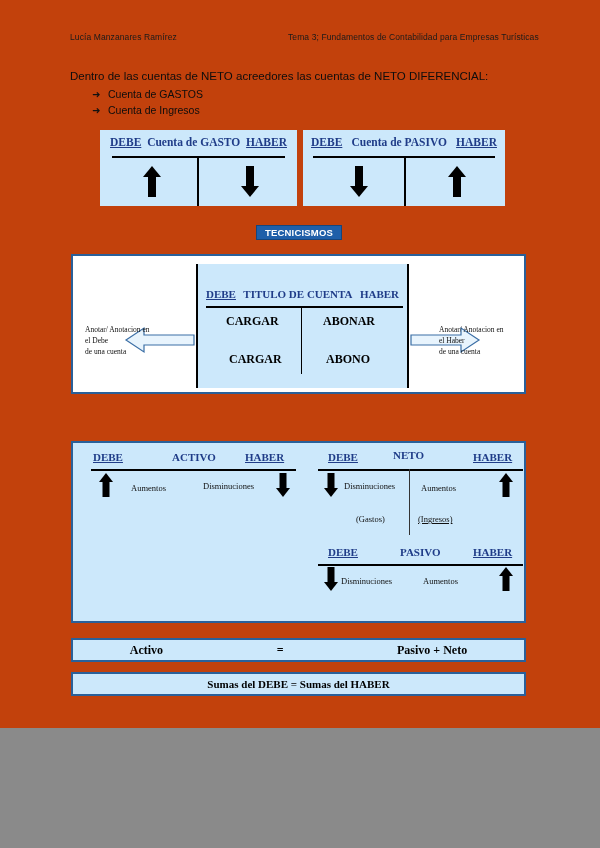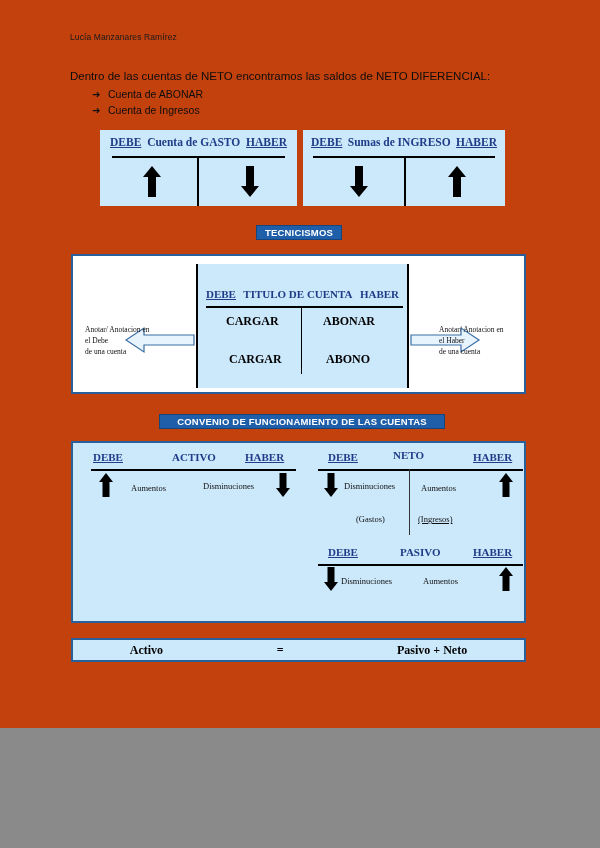--- a/index.html
+++ b/index.html
@@ -256,26 +256,27 @@
     font-size: 10px;
     color: #222;
   }
 </style>
 </head>
 <body>
 
 <div class="page">
 
   <div class="hdr hdr-left">Lucía Manzanares Ramírez</div>
-
-  <div class="intro">Dentro de las cuentas de NETO encontramos las saldos de NETO DIFERENCIAL:</div>
+  <div class="hdr hdr-right">Tema 3; Fundamentos de Contabilidad para Empresas Turísticas</div>
+
+  <div class="intro">Dentro de las cuentas de NETO acreedores las cuentas de NETO DIFERENCIAL:</div>
   <div class="bullets">
     <div class="bl">
       <span class="bmark">➜</span>
-      <span>Cuenta de ABONAR</span>
+      <span>Cuenta de GASTOS</span>
     </div>
     <div class="bl">
       <span class="bmark">➜</span>
       <span>Cuenta de Ingresos</span>
     </div>
   </div>
 
   <div class="taccount" style="left:100px; top:130px; width:197px; height:76px;">
     <div class="t-head">
       <span class="u">DEBE</span>
@@ -290,21 +291,21 @@
     </div>
     <div class="arr-dn" style="left:141px; top:36px; width:18px; height:31px;">
       <div class="head"></div>
         <div class="shaft"></div>
     </div>
   </div>
 
   <div class="taccount" style="left:303px; top:130px; width:202px; height:76px;">
     <div class="t-head" style="padding:0 8px;">
       <span class="u">DEBE</span>
-      <span>Sumas de INGRESO</span>
+      <span>Cuenta de PASIVO</span>
       <span class="u">HABER</span>
     </div>
     <div class="t-rule" style="left:10px; top:26px; width:182px;"></div>
     <div class="t-vert" style="left:101px; top:26px; height:50px;"></div>
     <div class="arr-dn" style="left:47px; top:36px; width:18px; height:31px;">
       <div class="head"></div>
         <div class="shaft"></div>
     </div>
     <div class="arr-up" style="left:145px; top:36px; width:18px; height:31px;">
       <div class="head"></div>
@@ -349,21 +350,20 @@
       <div>de una cuenta</div>
     </div>
 
     <div class="note" style="left:366px; top:68px;">
       <div>Anotar/ Anotacion en</div>
       <div>el Haber</div>
       <div>de una cuenta</div>
     </div>
   </div>
 
-  <div class="banner" style="left:159px; top:414px; width:286px; height:15px;">CONVENIO DE FUNCIONAMIENTO DE LAS CUENTAS</div>
 
   <div class="frame filled" style="left:71px; top:441px; width:455px; height:182px;">
 
     <div class="secthead u" style="left:20px; top:8px;">DEBE</div>
     <div class="secthead" style="left:99px; top:8px;">ACTIVO</div>
     <div class="secthead u" style="left:172px; top:8px;">HABER</div>
     <div class="rule-blk" style="left:18px; top:26px; width:205px;"></div>
     <div class="arr-sm arr-up" style="left:25px; top:30px; width:16px; height:24px;">
       <div class="head"></div>
         <div class="shaft"></div>
@@ -410,17 +410,18 @@
   </div>
 
   <div class="bar" style="left:71px; top:638px; width:455px; height:24px;">
     <div class="bar-eq">
       <span>Activo</span>
       <span>=</span>
       <span>Pasivo + Neto</span>
     </div>
   </div>
 
+  <div class="bar center" style="left:71px; top:672px; width:455px; height:24px; font-size:11px;">Sumas del DEBE = Sumas del HABER</div>
 
 
   <div class="pagenum">2</div>
 
 </div>
 
 </body></html>

